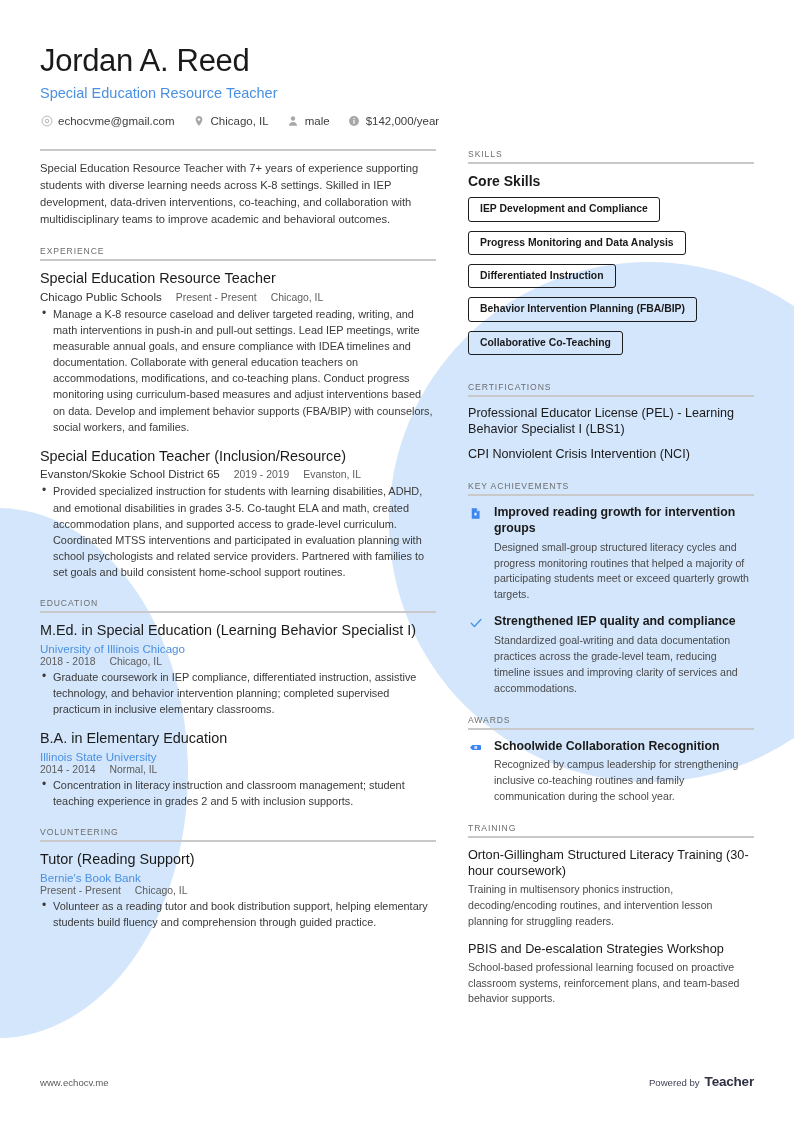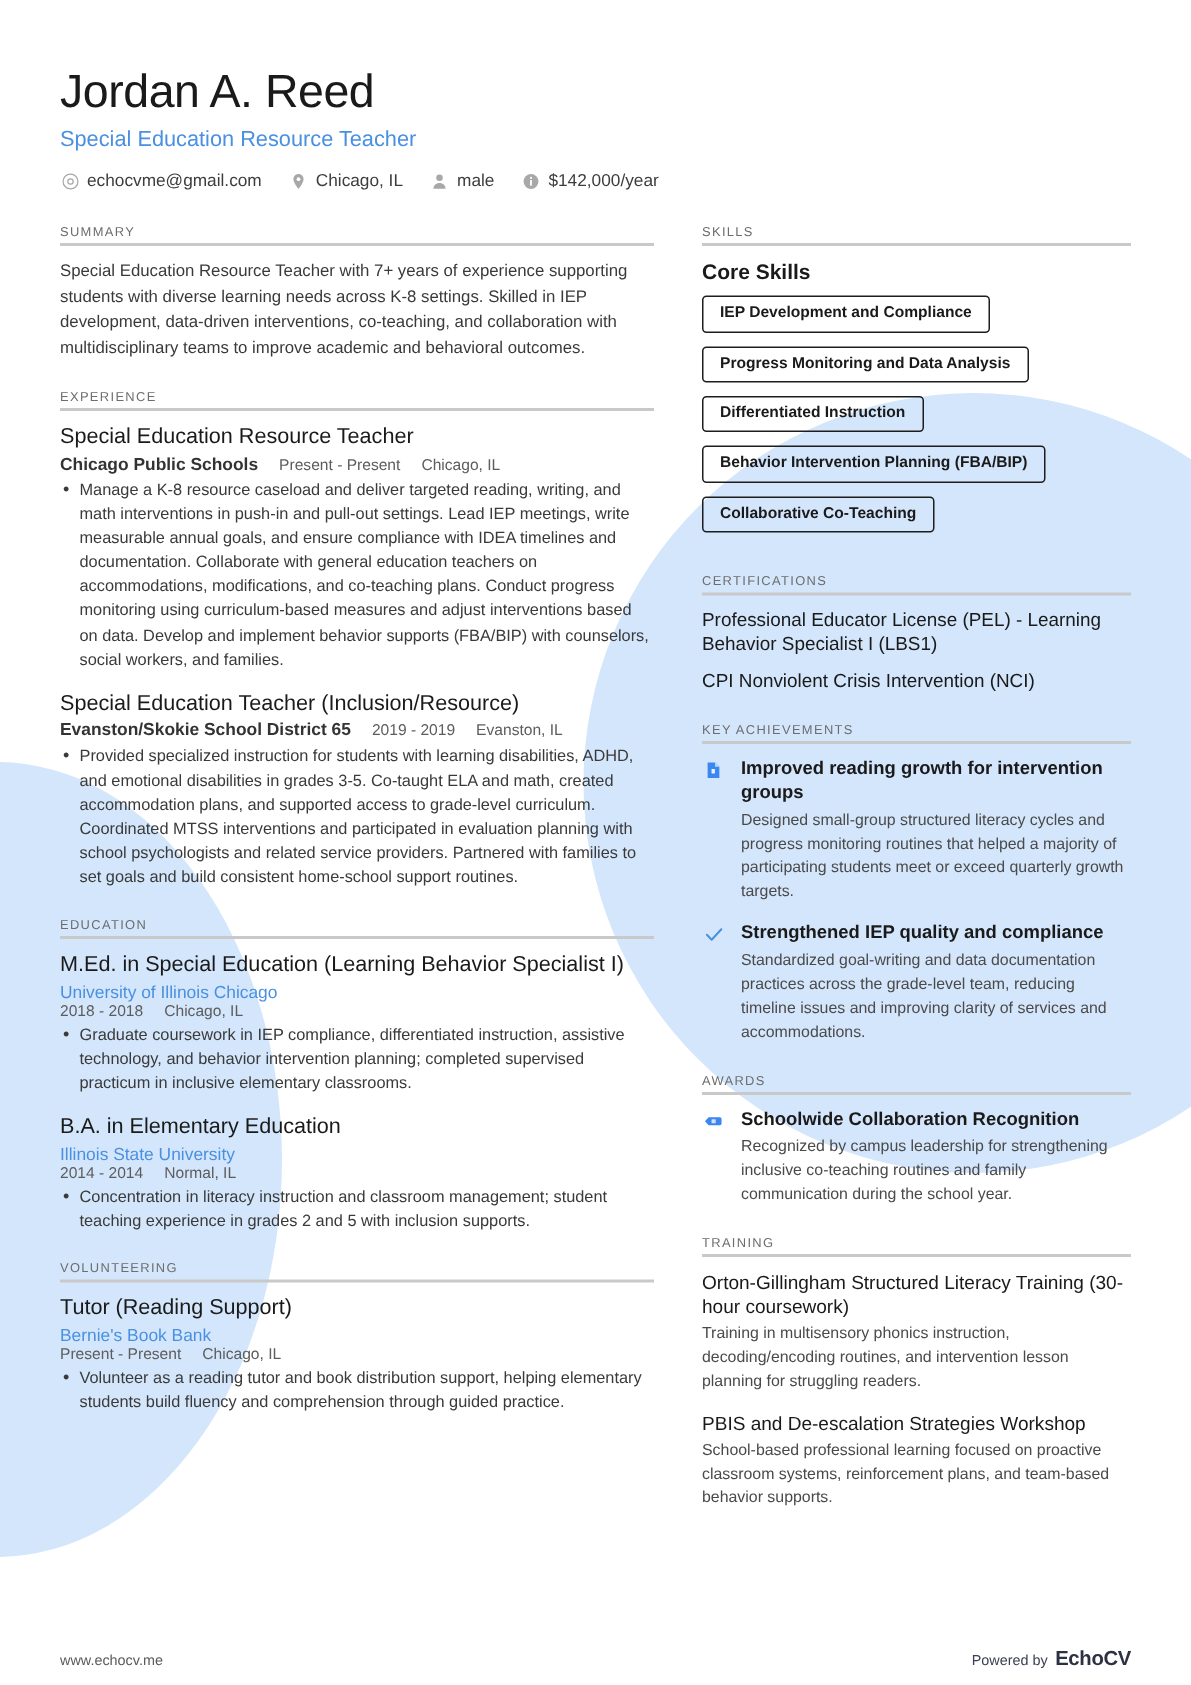--- a/index.html
+++ b/index.html
@@ -130,21 +130,20 @@
   .entry-meta {
     display: flex;
     align-items: baseline;
     flex-wrap: wrap;
     margin: 0 0 3px 0;
   }
   .entry-org {
     font-size: 11.6px;
     color: #333333;
     margin-right: 14px;
-    font-weight: bold;
   }
   .entry-dates {
     font-size: 10.4px;
     color: #5d5d5d;
     margin-right: 14px;
   }
   .entry-loc {
     font-size: 10.4px;
     color: #5d5d5d;
   }
@@ -246,21 +245,21 @@
   .train-desc {
     font-size: 10.6px;
     line-height: 1.5;
     color: #4a4a4a;
     margin: 0;
   }
   
   .footer {
     position: absolute;
     left: 0; right: 0;
-    bottom: 10px;
+    bottom: 34px;
     display: flex;
     justify-content: space-between;
     align-items: baseline;
     padding: 0 40px;
     z-index: 3;
   }
   .footer-url {
     font-size: 9.6px;
     color: #5a5a5a;
   }
@@ -335,21 +334,20 @@
         </div>
 
       </div>
     </div>
 
     <div class="body-cols">
 
       <div class="col-left">
 
         <div class="section">
-          <div class="sec-label">SUMMARY</div>
           <div class="sec-rule"></div>
           <p class="summary-text">Special Education Resource Teacher with 7+ years of experience supporting students with diverse learning needs across K-8 settings. Skilled in IEP development, data-driven interventions, co-teaching, and collaboration with multidisciplinary teams to improve academic and behavioral outcomes.</p>
         </div>
 
         <div class="section">
           <div class="sec-label">EXPERIENCE</div>
           <div class="sec-rule"></div>
 
           <div class="entry">
             <div class="entry-title">Special Education Resource Teacher</div>
@@ -510,17 +508,17 @@
         </div>
 
       </div>
     </div>
   </div>
 
   <div class="footer">
     <span class="footer-url">www.echocv.me</span>
     <span class="footer-right">
       <span>Powered by</span>
-      <span class="footer-brand">EchoCV</span>
+      <span class="footer-brand">Teacher</span>
     </span>
   </div>
 
 </div>
 
 </body></html>

